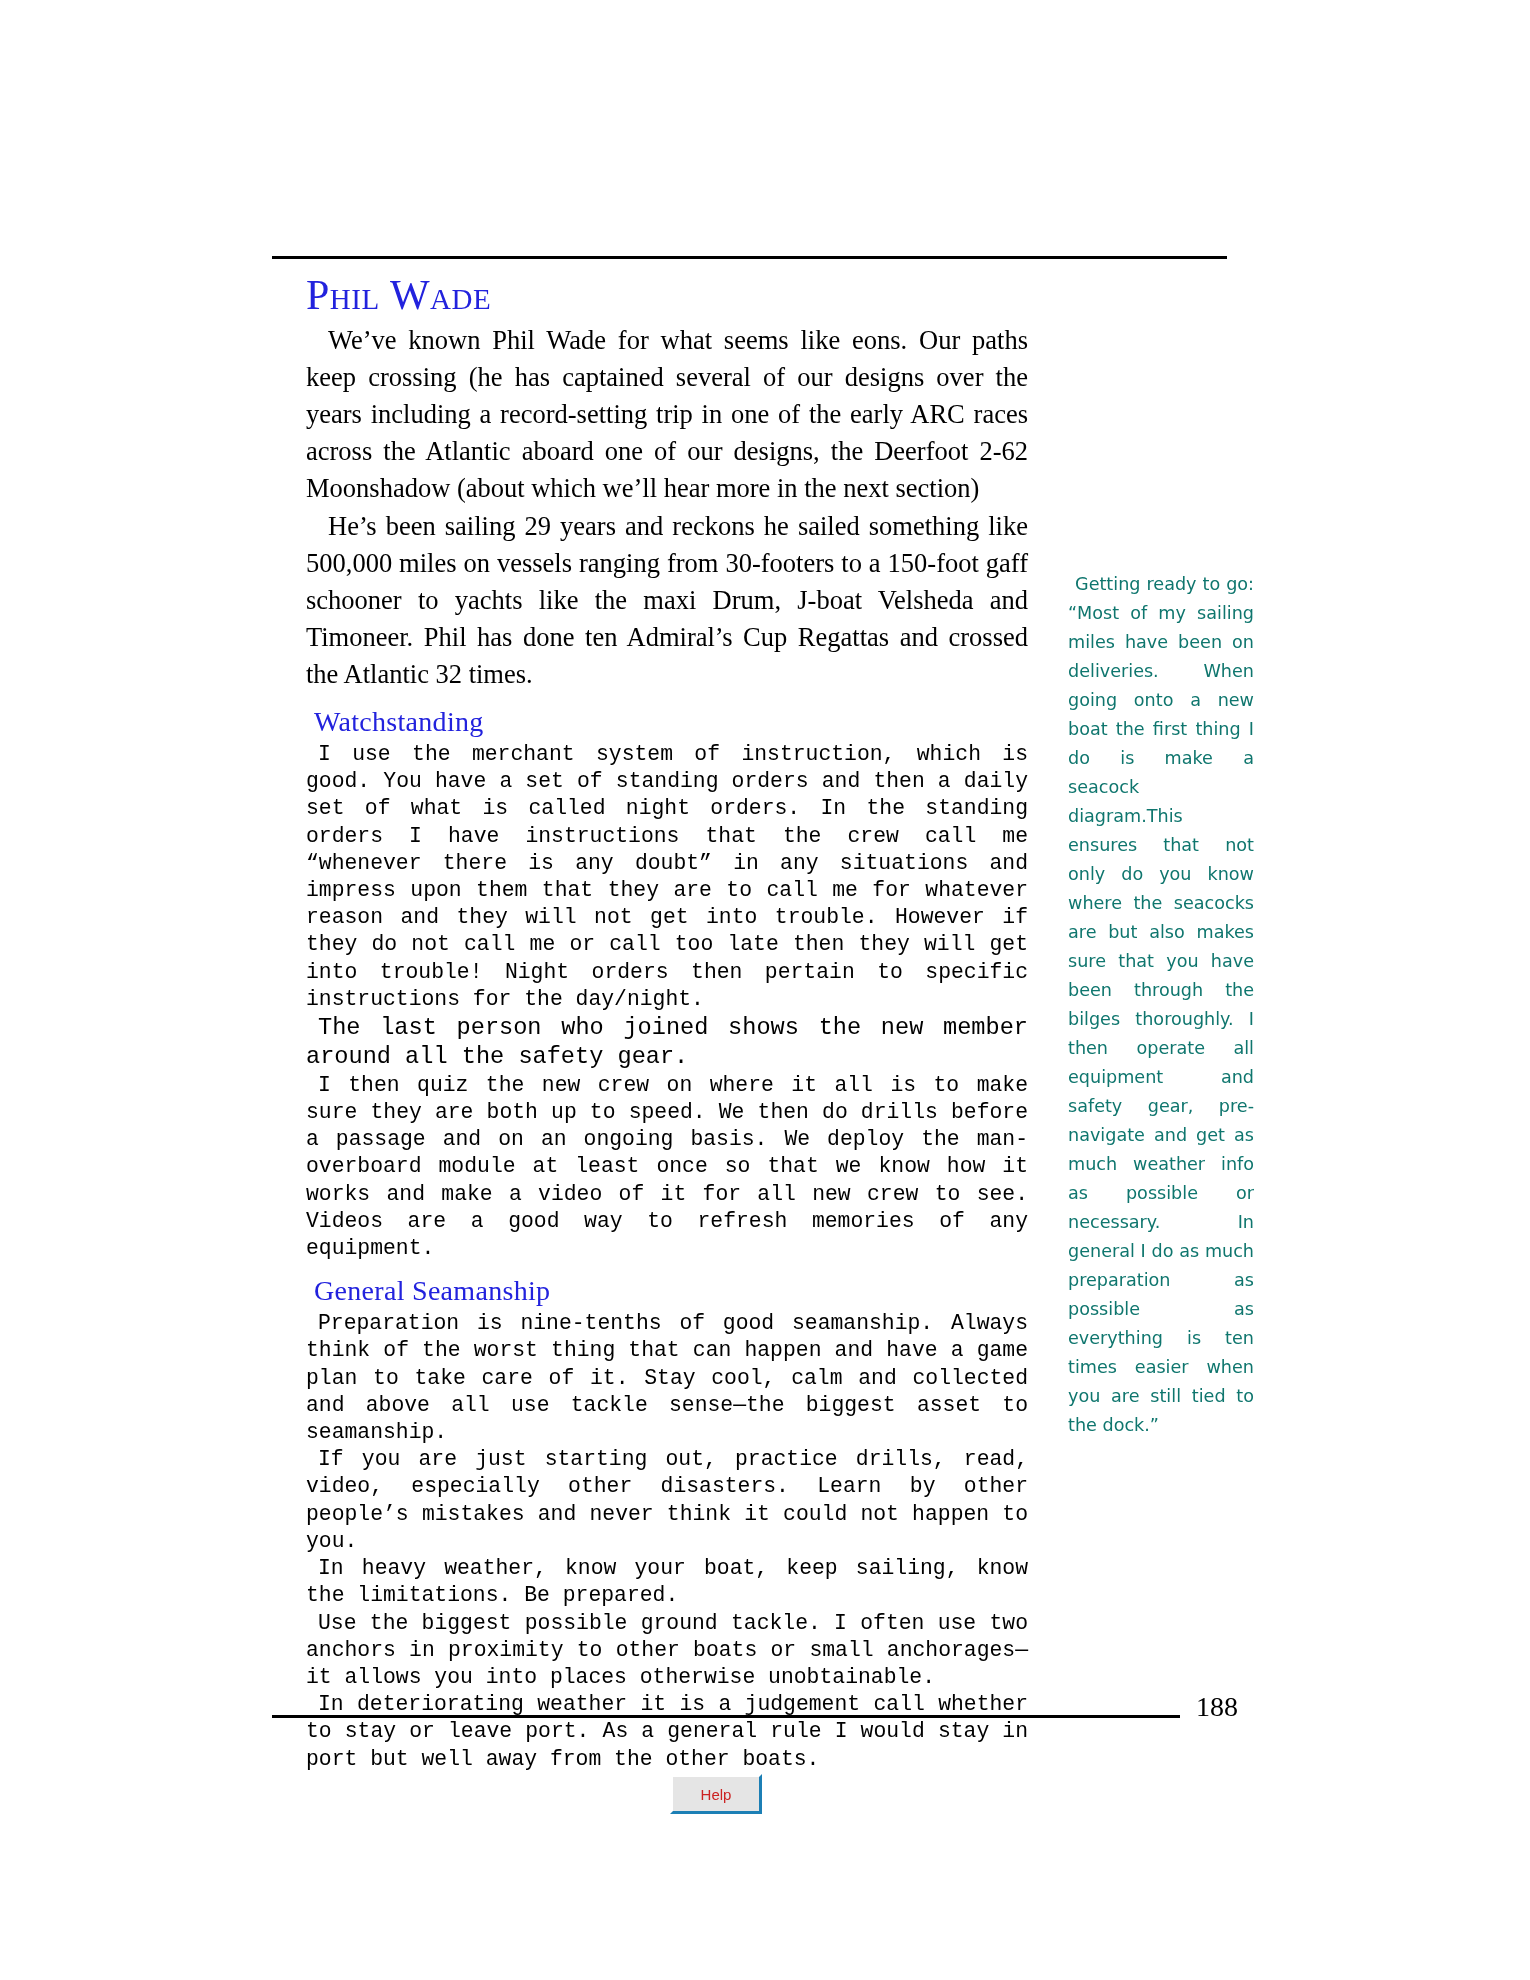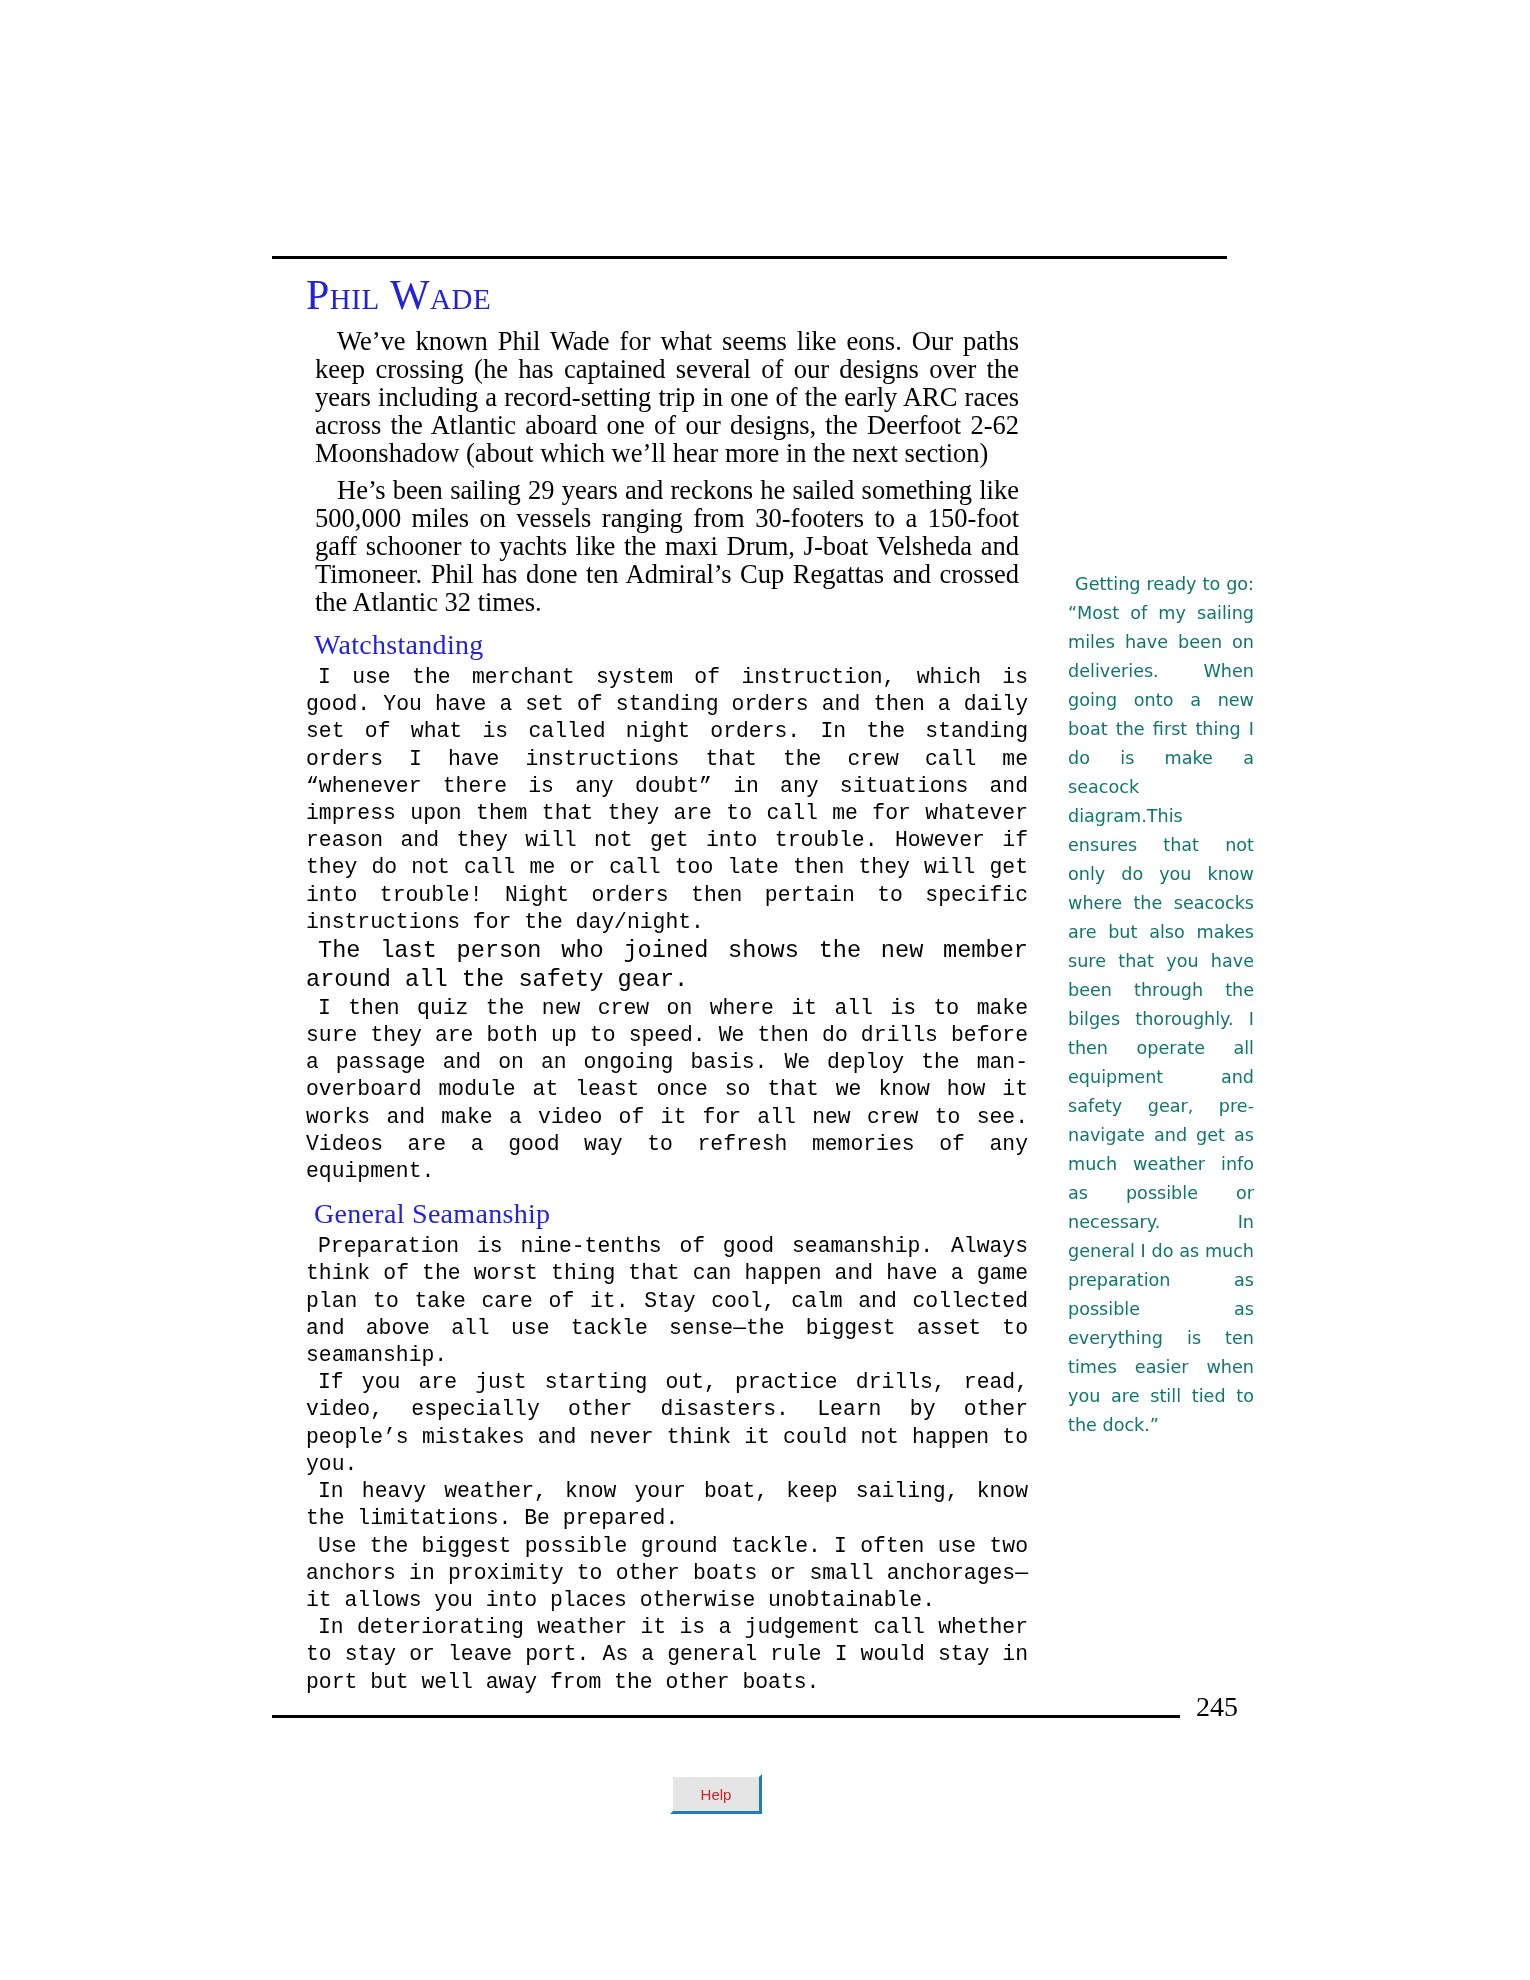--- a/index.html
+++ b/index.html
@@ -52,22 +52,22 @@
     font-variant: small-caps;
     letter-spacing: 0.5px;
     margin: 0 0 4px 0;
     font-weight: normal;
   }
 
   
   p.serif {
     font-family: "Liberation Serif", serif;
     font-size: 26.5px;
-    line-height: 28px;
-    margin: 9px;
+    line-height: 37px;
+    margin: 0;
     text-align: justify;
     text-indent: 22px;
     hyphens: none;
   }
   p.serif + p.serif { margin-top: 1px; }
 
   
   h2.sec {
     font-family: "Liberation Serif", serif;
     color: #2222dd;
@@ -184,19 +184,19 @@
     <p class="mono">Use the biggest possible ground tackle. I often use two anchors in proximity to other boats or small anchorages—it allows you into places otherwise unobtainable.</p>
 
     <p class="mono">In deteriorating weather it is a judgement call whether to stay or leave port. As a general rule I would stay in port but well away from the other boats.</p>
 
   </div>
 
   <div class="sidebar">Getting ready to go: “Most of my sailing miles have been on deliveries. When going onto a new boat the first thing I do is make a seacock diagram.This ensures that not only do you know where the seacocks are but also makes sure that you have been through the bilges thoroughly. I then operate all equipment and safety gear, pre-navigate and get as much weather info as possible or necessary. In general I do as much preparation as possible as everything is ten times easier when you are still tied to the dock.”</div>
 
   <div class="bottom-rule"></div>
 
-  <div class="folio">245</div>
+  <div class="folio">188</div>
 
   <div class="help-btn">
     <span>Help</span>
   </div>
 
 </div>
 
 </body></html>

